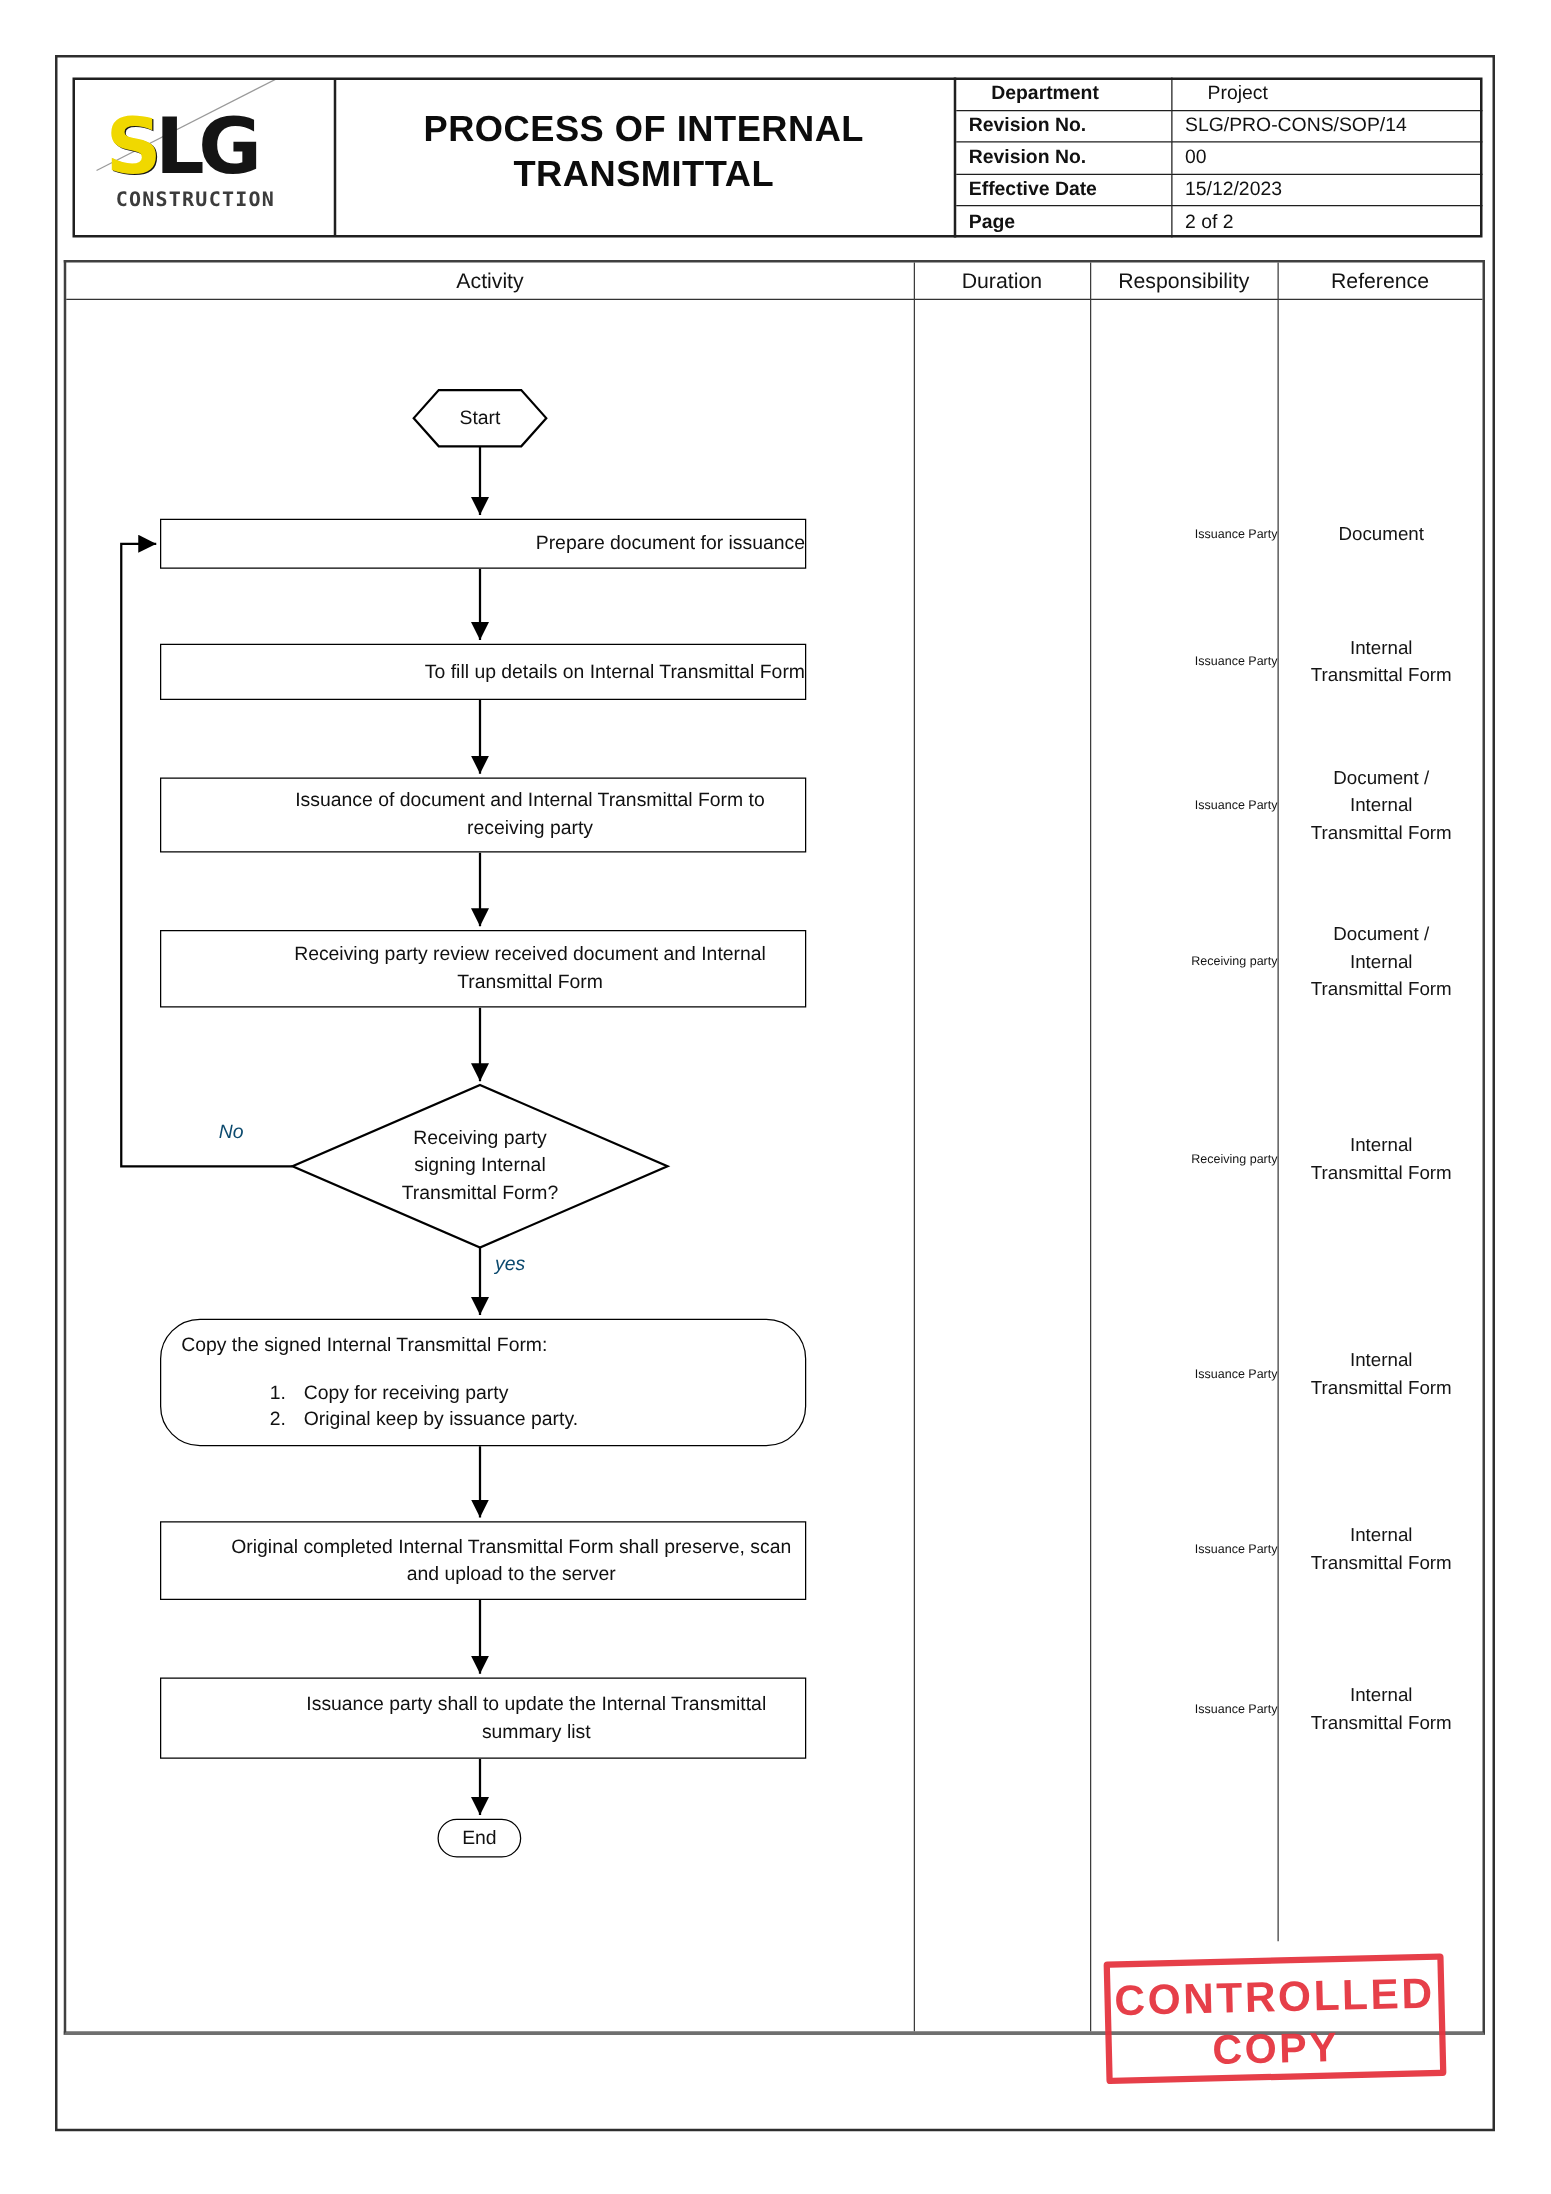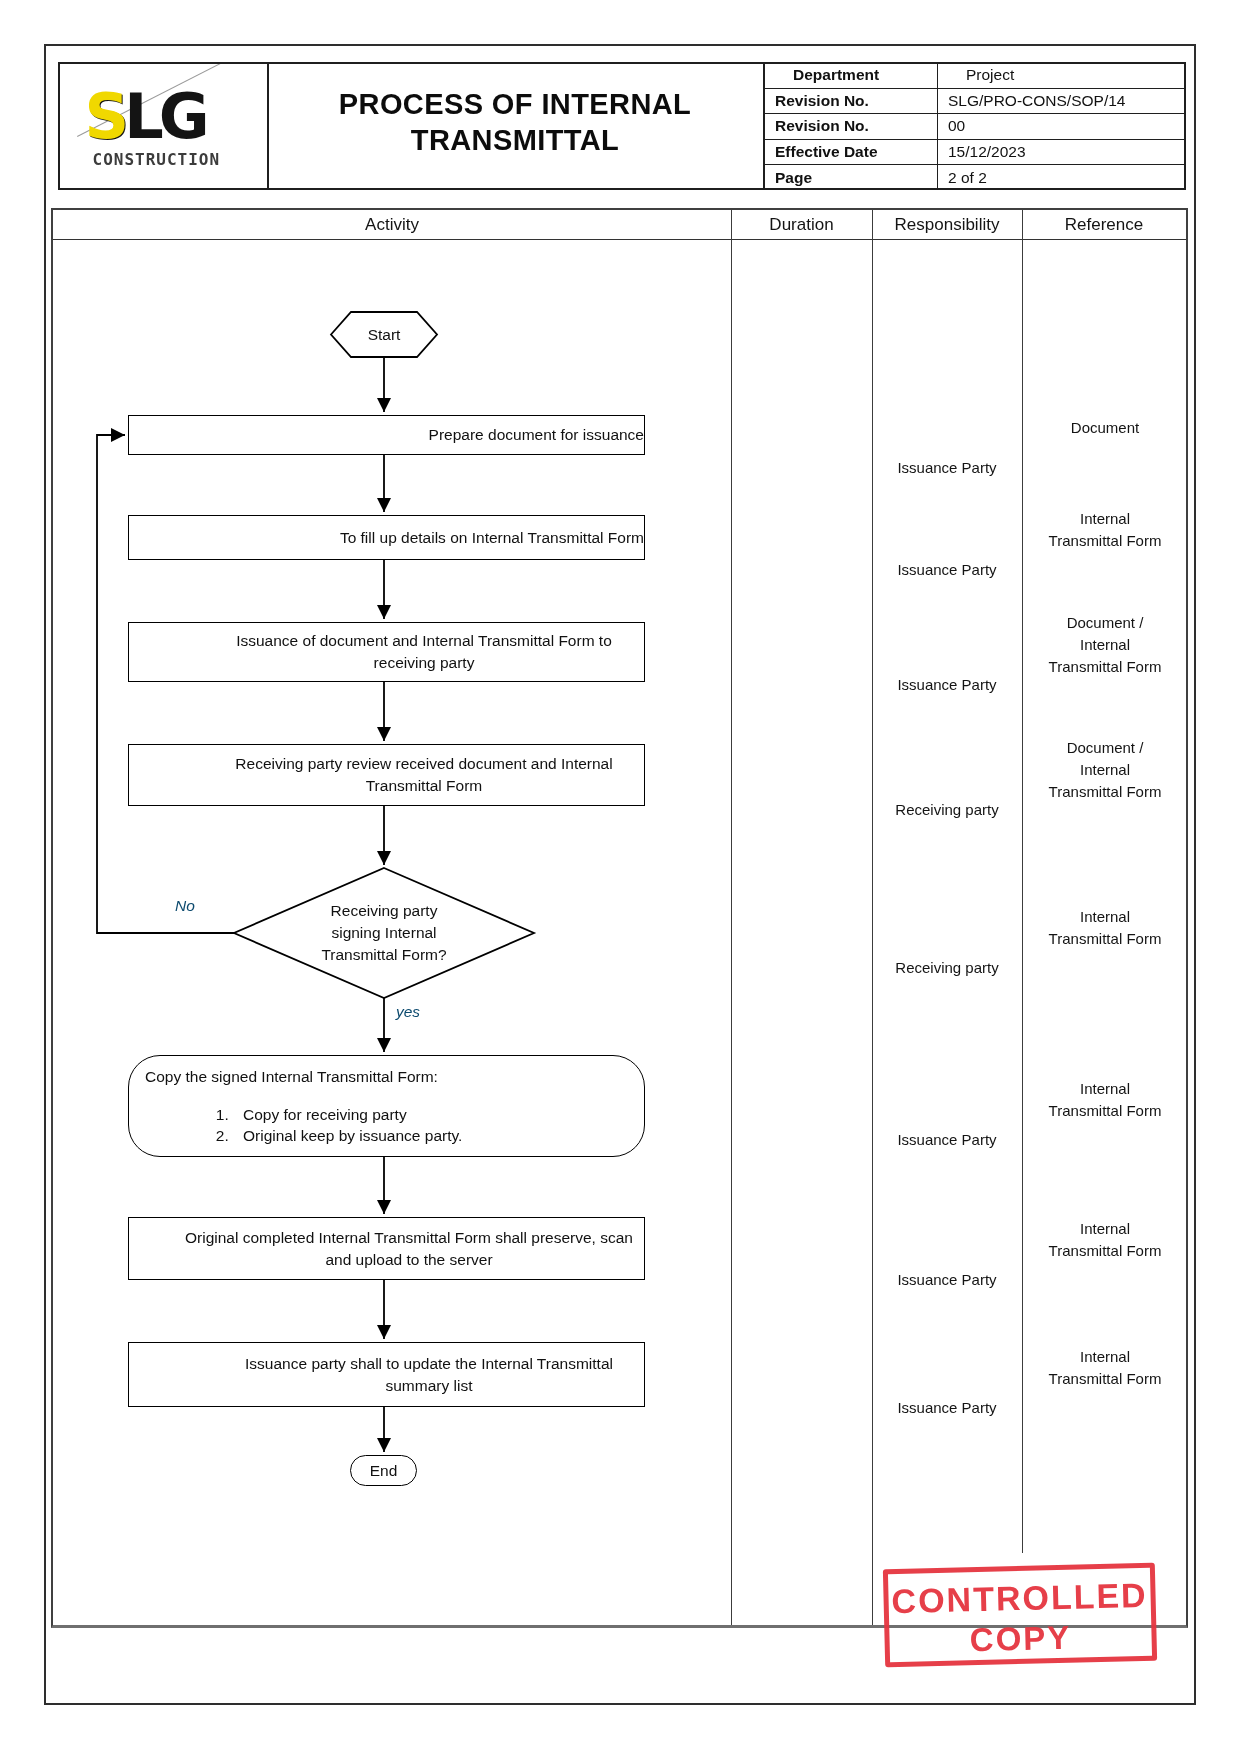--- a/index.html
+++ b/index.html
@@ -73,21 +73,21 @@
   .start-label{left:331px;top:312px;width:106px;height:45px;}
   .decision-label{left:309px;top:900px;width:150px;height:66px;}
   .branch-label{position:absolute;font-style:italic;font-size:15.5px;color:#0c4a6e;}
   .no-label{left:175px;top:897px;}
   .yes-label{left:396px;top:1003px;}
   .end-pill{position:absolute;left:350px;top:1455px;width:67px;height:31px;border:1.8px solid #000;
             border-radius:16px;background:#fff;box-sizing:border-box;display:flex;align-items:center;
             justify-content:center;font-size:15.5px;}
 
   
-  .resp-cell{position:absolute;left:872px;width:150px;text-align:center;font-size:15px;line-height:22px;color:#141414;margin-top:40px;}
+  .resp-cell{position:absolute;left:872px;width:150px;text-align:right;font-size:10px;line-height:22px;color:#141414;}
   .ref-cell{position:absolute;left:1045px;width:120px;text-align:center;font-size:15px;line-height:22px;color:#141414;}
 
   
   .stamp{position:absolute;left:884px;top:1566px;width:272px;height:98px;border:5px solid #e53540;
          border-radius:3px;box-sizing:border-box;transform:rotate(-1.4deg);color:#e53540;text-align:center;
          z-index:6;opacity:0.95;}
   .stamp-l1{margin-top:6px;font-size:34px;line-height:42px;font-weight:800;letter-spacing:2px;
             font-family:"Liberation Sans",sans-serif;}
   .stamp-l2{font-size:33px;line-height:40px;font-weight:800;letter-spacing:2px;}
 </style>

